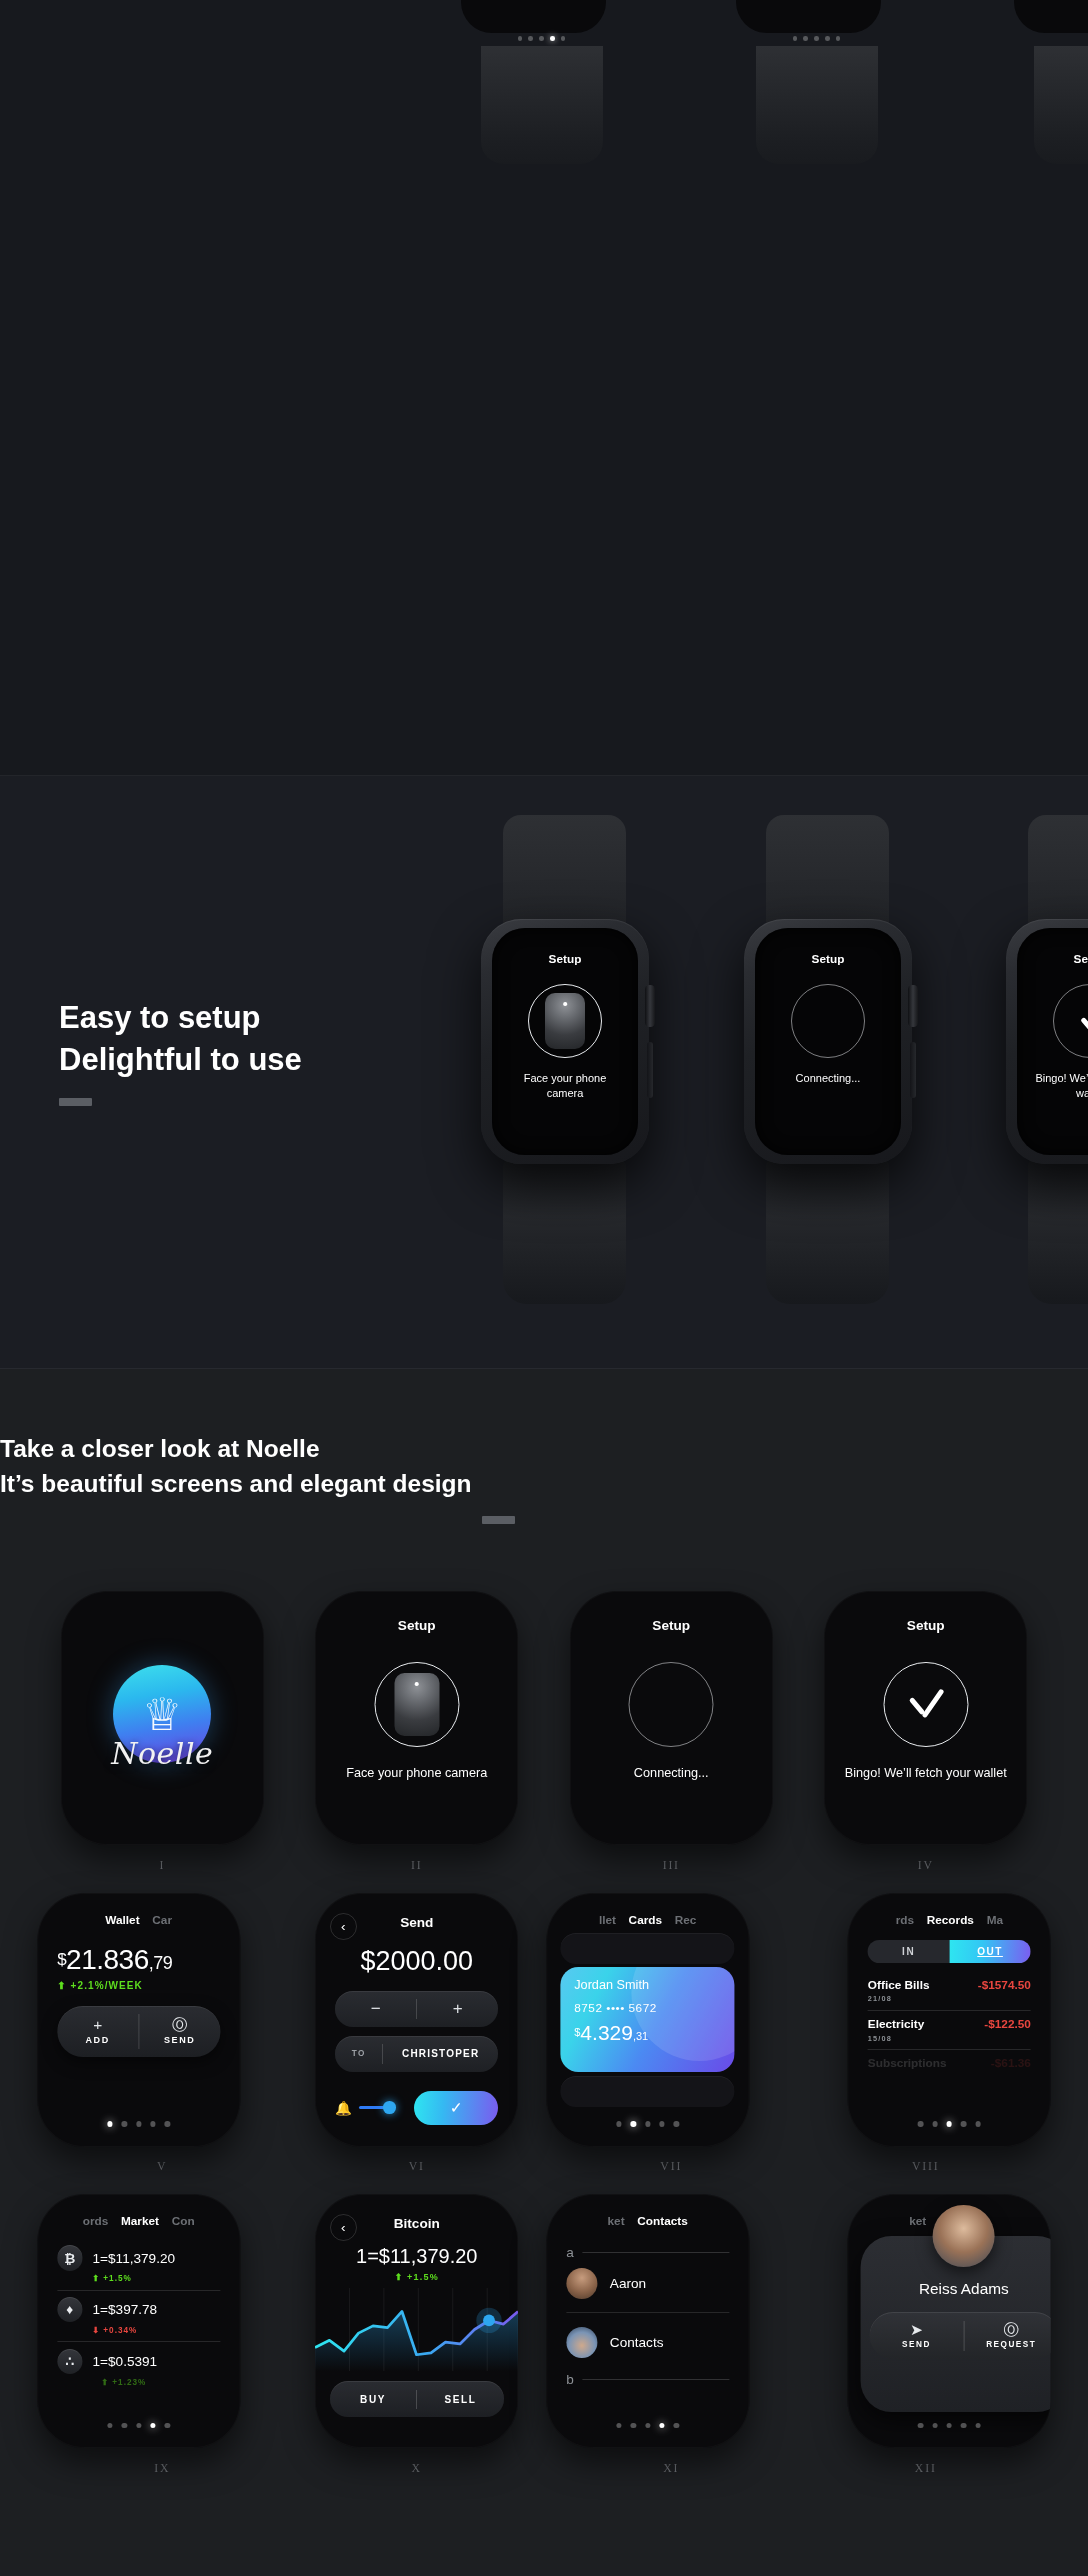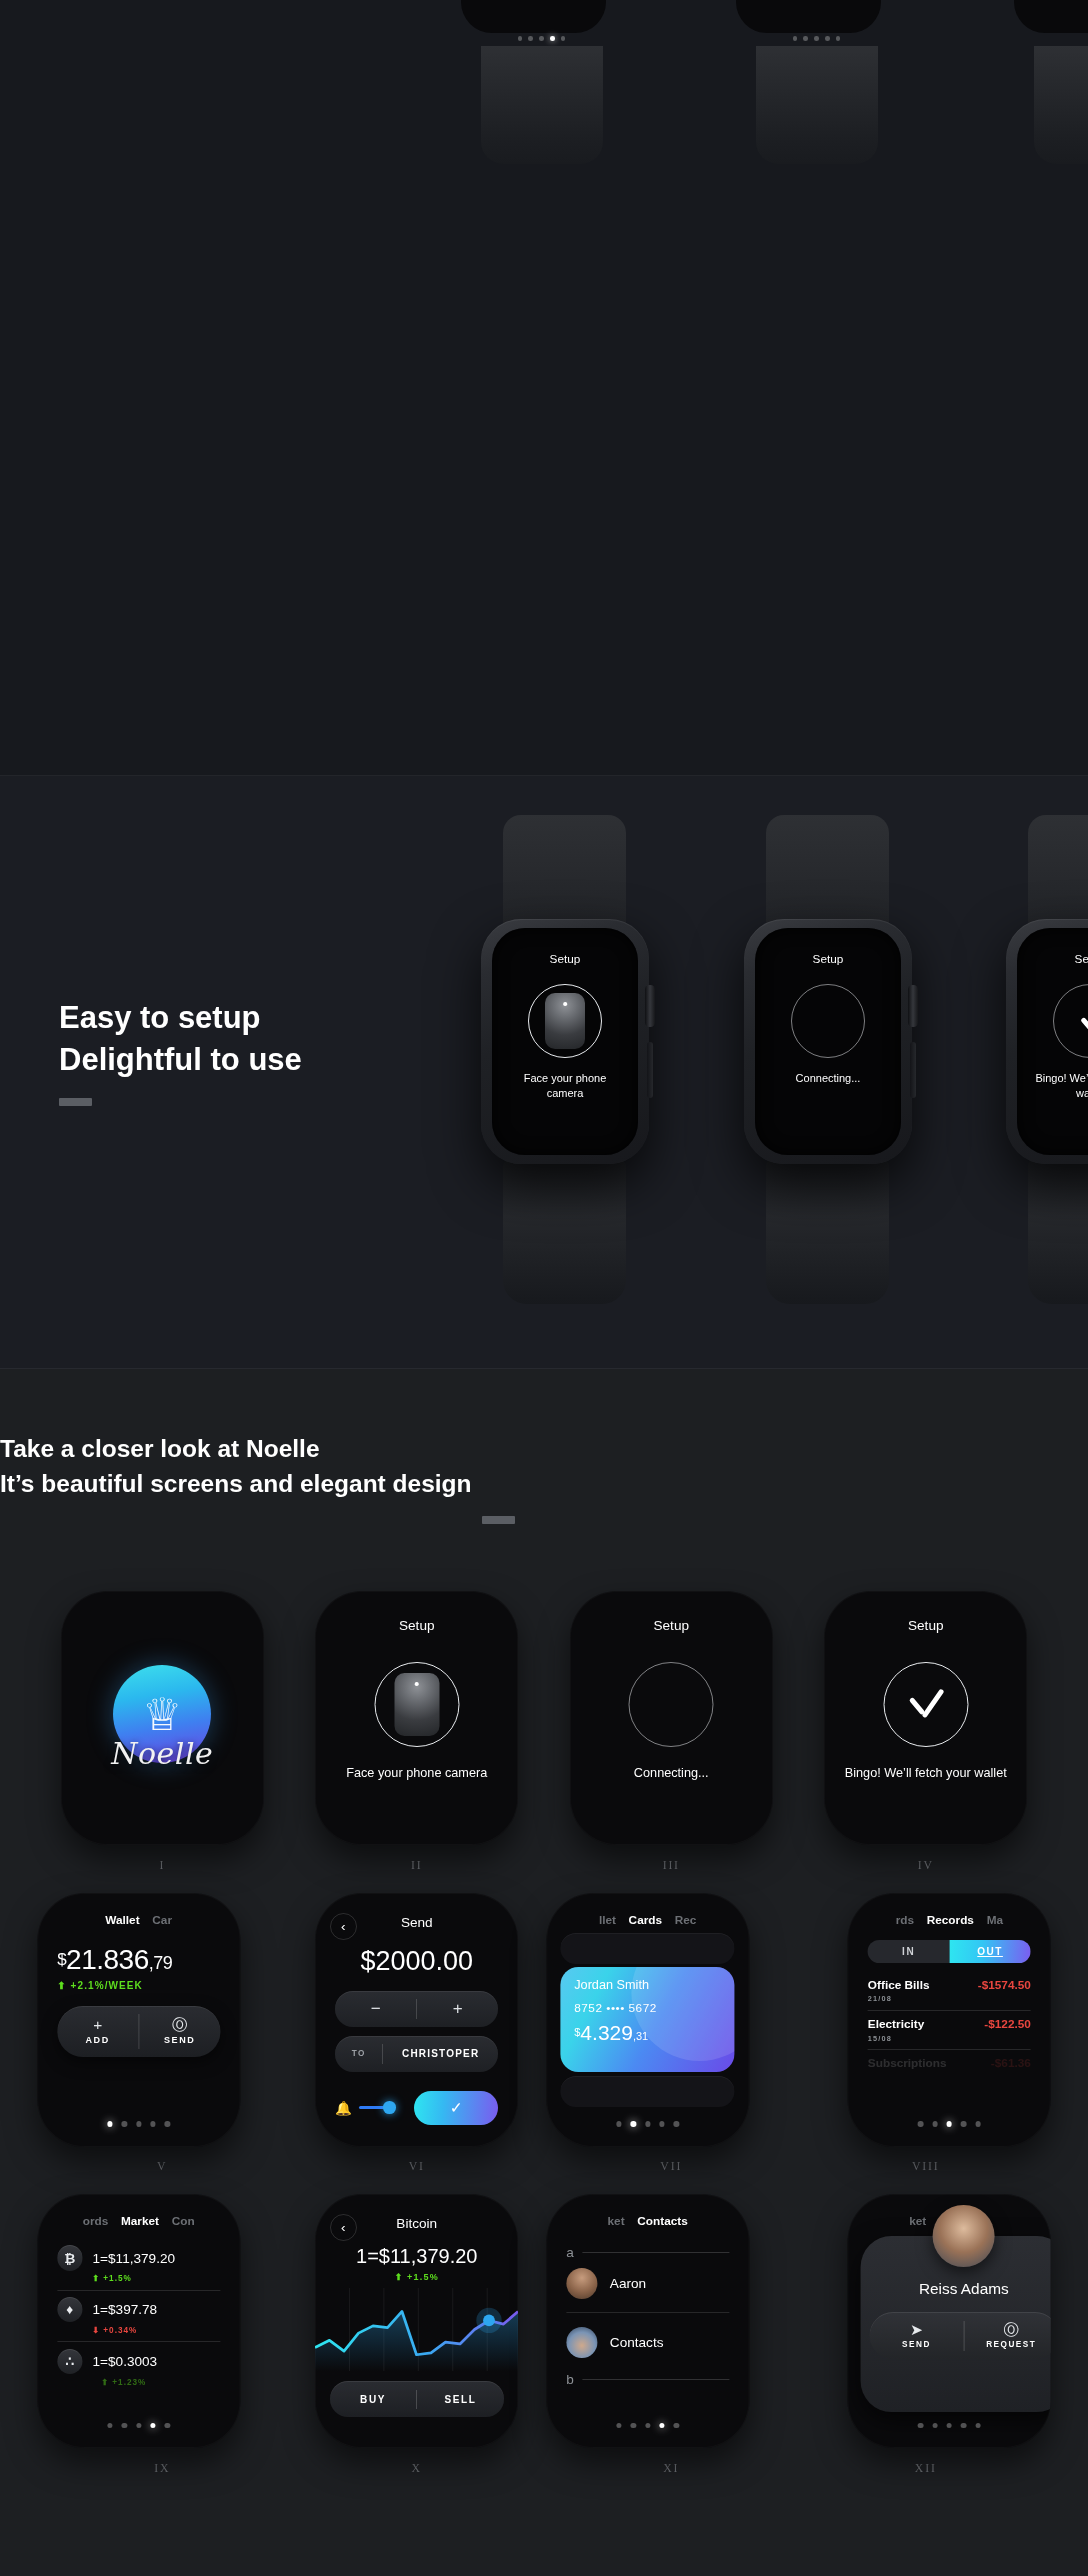--- a/index.html
+++ b/index.html
@@ -107,21 +107,21 @@
     position:relative; box-shadow:0 0 25.4px rgba(60,160,240,.35);
     display:flex; align-items:center; justify-content:center;
   }
   .queen { font-size:45px; line-height:1; color:#fff; opacity:.95; }
   .brand {
     margin-top:-27px; font-family:"DejaVu Serif", serif; font-style:italic; font-size:30px;
     color:#f2f2f2; text-shadow:0 1.8px 7.3px rgba(0,0,0,.8); letter-spacing:0.5px; position:relative; z-index:2;
   }
 
   
-  .setupTitle { position:absolute; top:27px; left:0; width:100%; text-align:center; font-size:13.6px; font-weight:400; }
+  .setupTitle { position:absolute; top:27px; left:0; width:100%; text-align:center; font-size:13.6px; font-weight:700; }
   .ring {
     position:absolute; left:50%; top:71px; transform:translateX(-50%);
     width:85px; height:85px; border-radius:50%; border:1.8px solid #e9ecef;
     display:flex; align-items:center; justify-content:center;
   }
   .ring.soft { border-color:rgba(225,228,232,.55); }
   .phoneIcon {
     width:45px; height:63px; border-radius:10px;
     background:radial-gradient(circle at 50% 22%, #8e9196 0%, #6a6d72 26%, #3a3c40 62%, #232528 100%);
     position:relative;
@@ -623,21 +623,21 @@
               </div>
               <div class="mchg down">
                 <span>⬇</span>
                 <span>+0.34%</span>
               </div>
             </div>
             <div class="sep"></div>
             <div>
               <div class="mrow">
                 <span class="coin">∴</span>
-                <span class="val">1=$0.3003</span>
+                <span class="val">1=$0.5391</span>
               </div>
               <div class="mchg up" style="opacity:.45;margin-left:44px;">
                 <span>⬆</span>
                 <span>+1.23%</span>
               </div>
             </div>
           </div>
           <div class="cdots">
               <i></i>
               <i></i>

